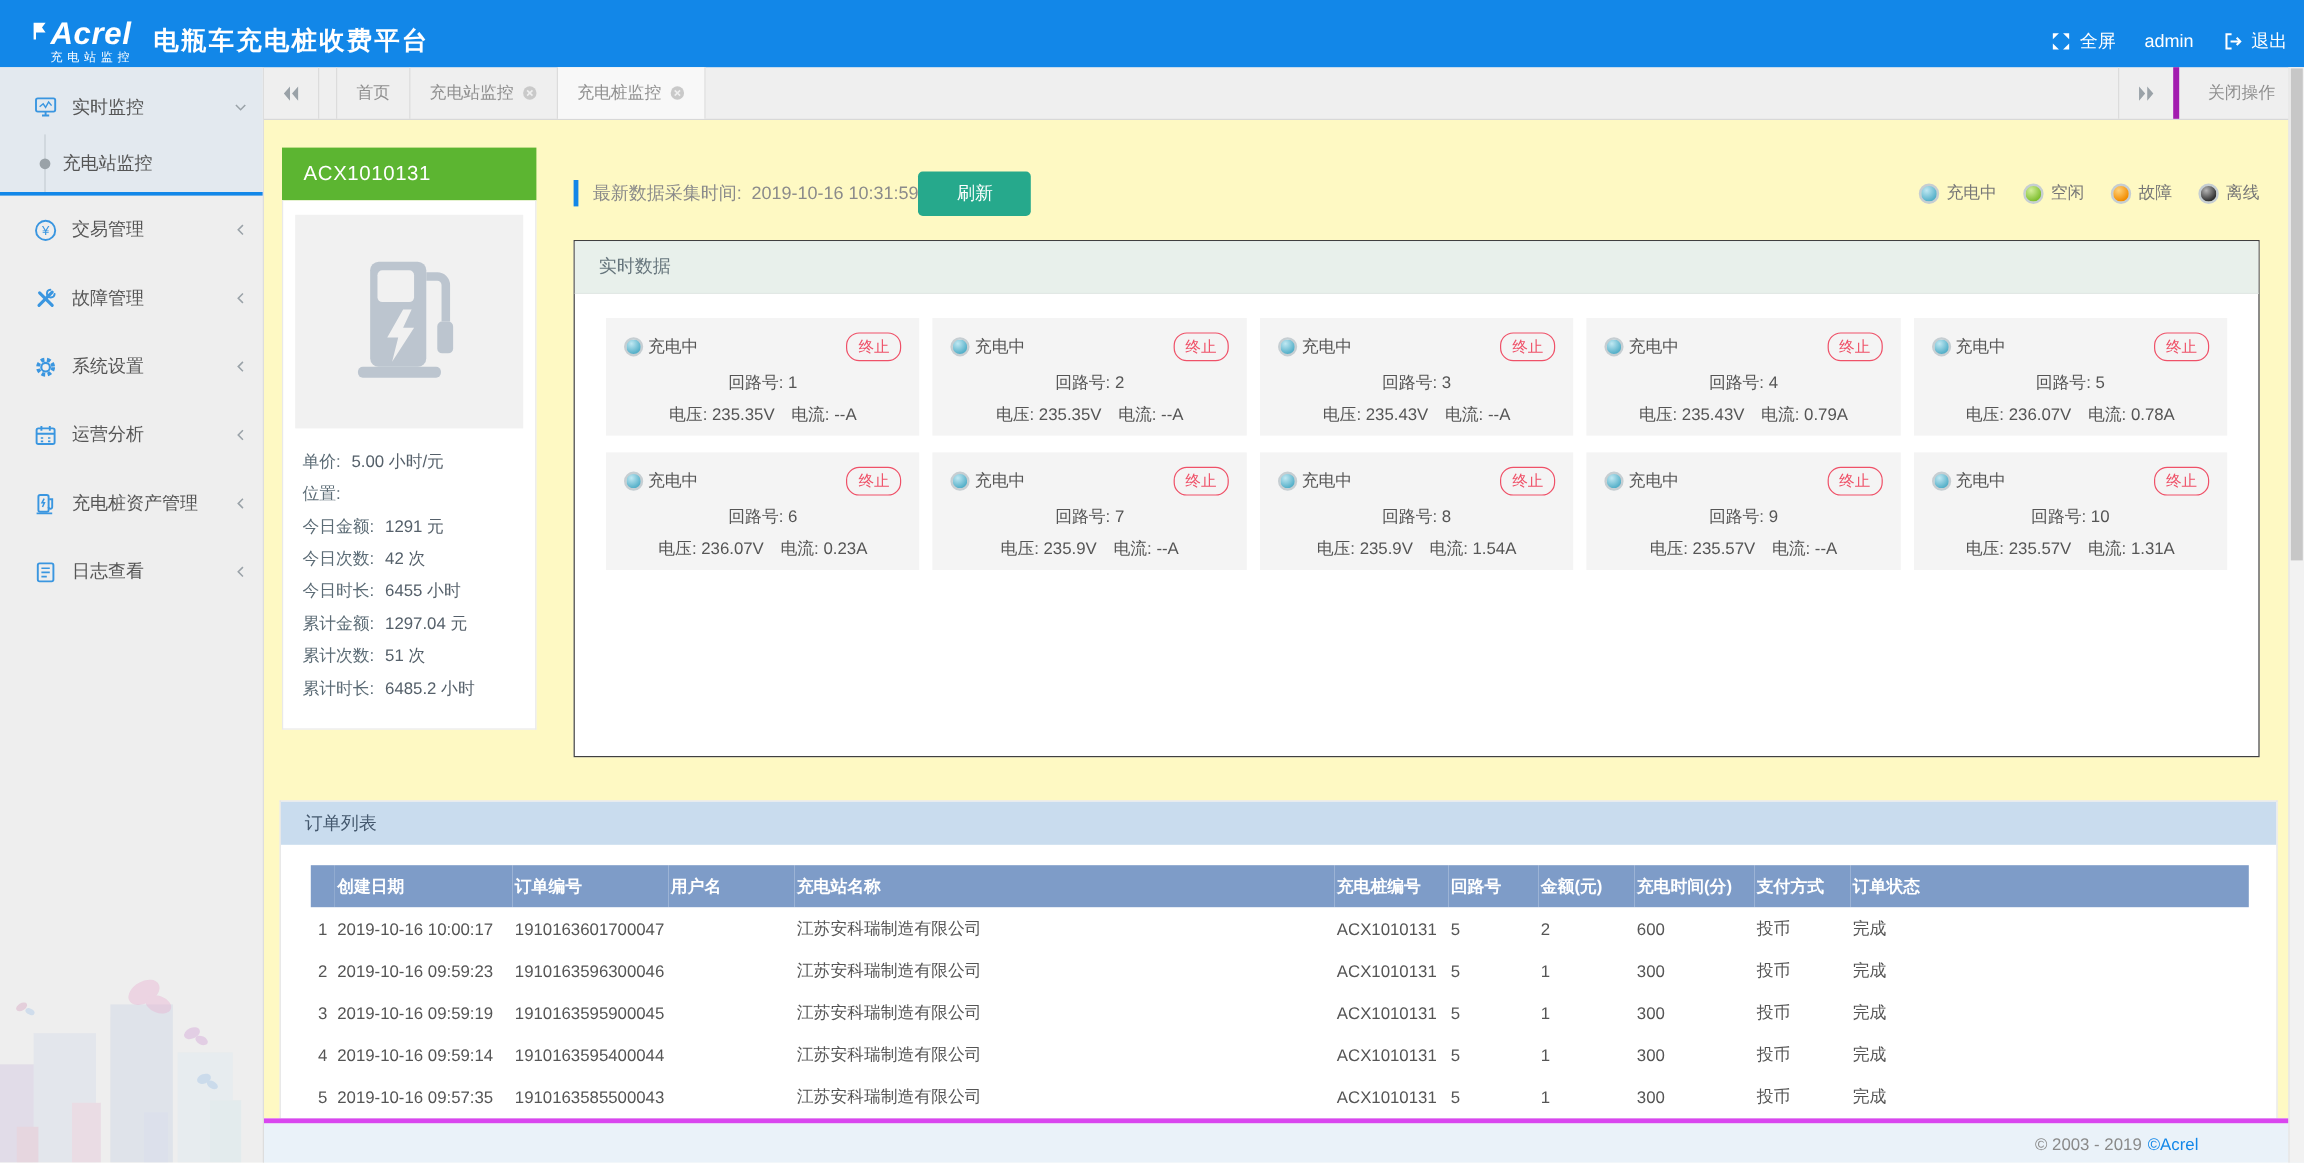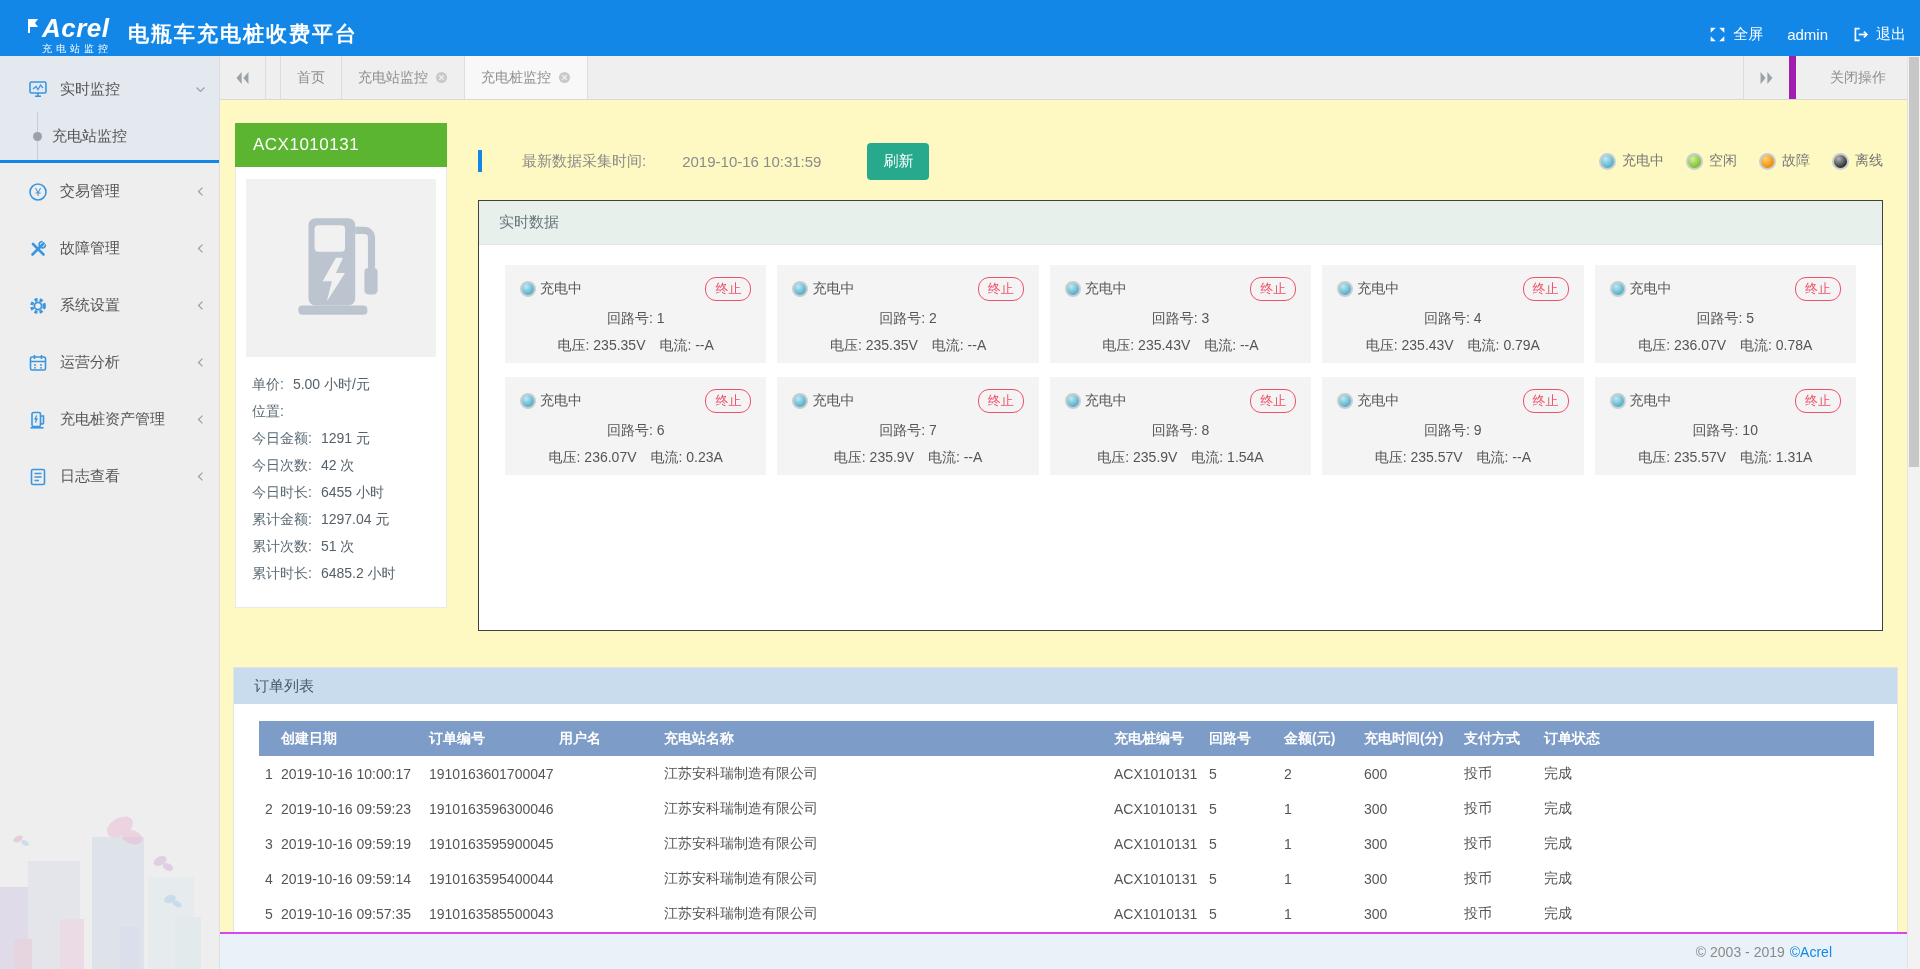--- a/index.html
+++ b/index.html
@@ -24,22 +24,22 @@
   .tabbar { position:absolute; top:56px; left:220px; right:0; height:44px;
     background:#efefef; border-bottom:1px solid #d8d8d8; display:flex; align-items:stretch; }
   .tab-nav { width:46px; display:flex; align-items:center; justify-content:center;
     border-right:1px solid #dcdcdc; color:#8f8f8f; cursor:pointer; }
   .tab { display:flex; align-items:center; padding:0 16px; font-size:14px; color:#8f8f8f;
     border-right:1px solid #dcdcdc; cursor:pointer; gap:7px; }
   .tab.first { margin-left:14px; border-left:1px solid #dcdcdc; }
   .tab.active { background:#f8f8f8; }
   .tab-close { display:flex; align-items:center; }
   .tab-spacer { flex:1; }
-  .close-ops { display:flex; align-items:center; padding:0 34px; font-size:14px; color:#8f8f8f;
-    border-left:7px solid #a21caf; cursor:pointer; }
+  .close-ops { display:flex; align-items:center; padding:0 24px; font-size:14px; color:#8f8f8f;
+    border-left:5px solid #a21caf; cursor:pointer; }
 
   
   .sidebar { position:absolute; top:56px; left:0; width:220px; bottom:0;
     background:#eeeeee; border-right:1px solid #ddd; overflow:hidden; }
   .side-group-open { background:#e3e9ef; padding-top:10px; }
   .side-item { height:46px; display:flex; align-items:center; padding:0 12px 0 28px;
     color:#555; font-size:15px; cursor:pointer; position:relative; }
   .side-item .mi { width:20px; height:20px; margin-right:12px; color:#3a96e0; flex:0 0 20px; }
   .side-item .chev { margin-left:auto; color:#9aa2a8; }
   .side-subitem { height:48px; display:flex; align-items:center; padding-left:52px;
@@ -60,26 +60,26 @@
   .station-head { height:44px; background:#5cb531; color:#fff; font-size:17px;
     display:flex; align-items:center; padding-left:18px; letter-spacing:0.5px; }
   .station-body { background:#fff; border:1px solid #e9e9e9; border-top:none; padding:12px 10px 20px; }
   .pile-box { background:#f1f1f1; height:178px; display:flex; align-items:center;
     justify-content:center; margin-bottom:14px; }
   .stat-row { display:flex; font-size:14px; color:#5b6b75; line-height:27px; padding:0 6px; }
   .stat-row .sv { margin-left:9px; color:#55606a; }
 
   
   .rt-toolbar { position:absolute; left:258px; right:37px; top:42px; height:38px;
-    display:flex; align-items:center;gap:28px; }
+    display:flex; align-items:center; }
   .accent-bar { width:4px; height:22px; background:#1287e8; margin-right:12px; }
   .collect-label, .collect-time { font-size:15px; color:#8b8b8b; }
   .collect-time { margin-left:8px; }
-  .refresh-btn { margin-left:18px; background:#26a98c; color:#fff; border:none;
-    font-size:15px; padding:9px 16px; border-radius:4px; cursor:pointer;
+  .refresh-btn { background:#26a98c; color:#fff; border:none;
+    font-size:15px; padding:9px 32px; border-radius:4px; cursor:pointer;
     font-family:inherit; }
   .legend { margin-left:auto; display:flex; align-items:center; gap:22px; }
   .legend-item { display:flex; align-items:center; gap:6px; font-size:14px; color:#777; }
   .dot { width:17px; height:17px; border-radius:50%; border:2px solid #c6ced2; }
 
   
   .rt-panel { position:absolute; left:258px; right:37px; top:100px; height:431px;
     border:1px solid #404040; background:#fff; }
   .rt-head { height:44px; background:#e8f0eb; border-bottom:1px solid #e2e8e5;
     display:flex; align-items:center; padding-left:20px; font-size:15px; color:#66757c; }
@@ -101,21 +101,21 @@
     padding-left:20px; font-size:15px; color:#44586e; }
   table.orders { width:1615px; margin:17px 25px 0; border-collapse:collapse; table-layout:fixed; }
   table.orders th { background:#7e9cc8; color:#fff; font-size:14px; font-weight:bold;
     height:35px; text-align:left; padding-left:2px; white-space:nowrap; }
   table.orders td { height:35px; font-size:14px; color:#555; padding-left:2px;
     white-space:nowrap; overflow:hidden; }
   table.orders td:first-child { text-align:center; padding-left:0; }
 
   
   .app-footer { position:absolute; left:220px; right:0; bottom:0; height:37px;
-    background:#eaf2f9; border-top:2px solid #d946ef; display:flex; align-items:center;
+    background:#eaf2f9; border-top:4px solid #d946ef; display:flex; align-items:center;
     justify-content:flex-end; padding-right:88px; font-size:14px; color:#8a8a8a; gap:5px; }
   .footer-brand { color:#1287e8; }
 
   
   .vscroll { position:absolute; right:0; top:56px; bottom:0; width:13px; background:#f2f2f2;
     border-left:1px solid #e3e3e3; }
   .vscroll-thumb { position:absolute; top:1px; left:1px; width:10px; height:410px;
     background:#c7c7c7; }
   svg { display:block; }
 </style>

